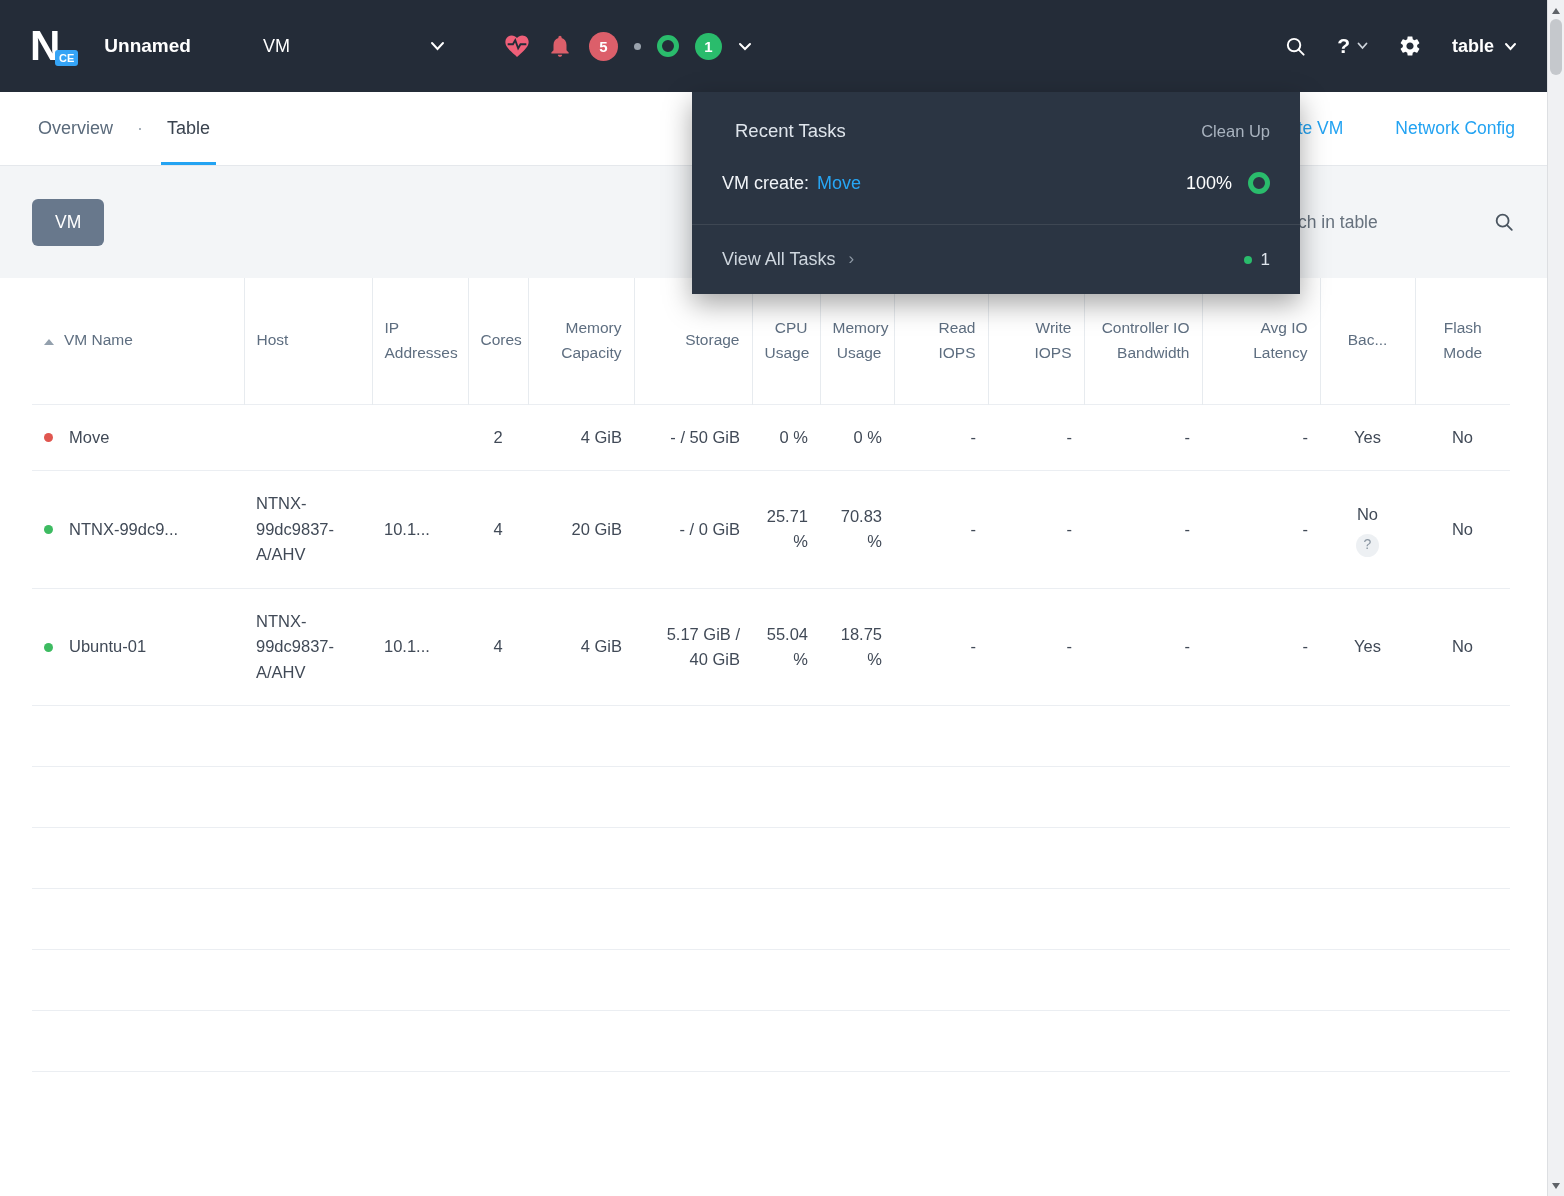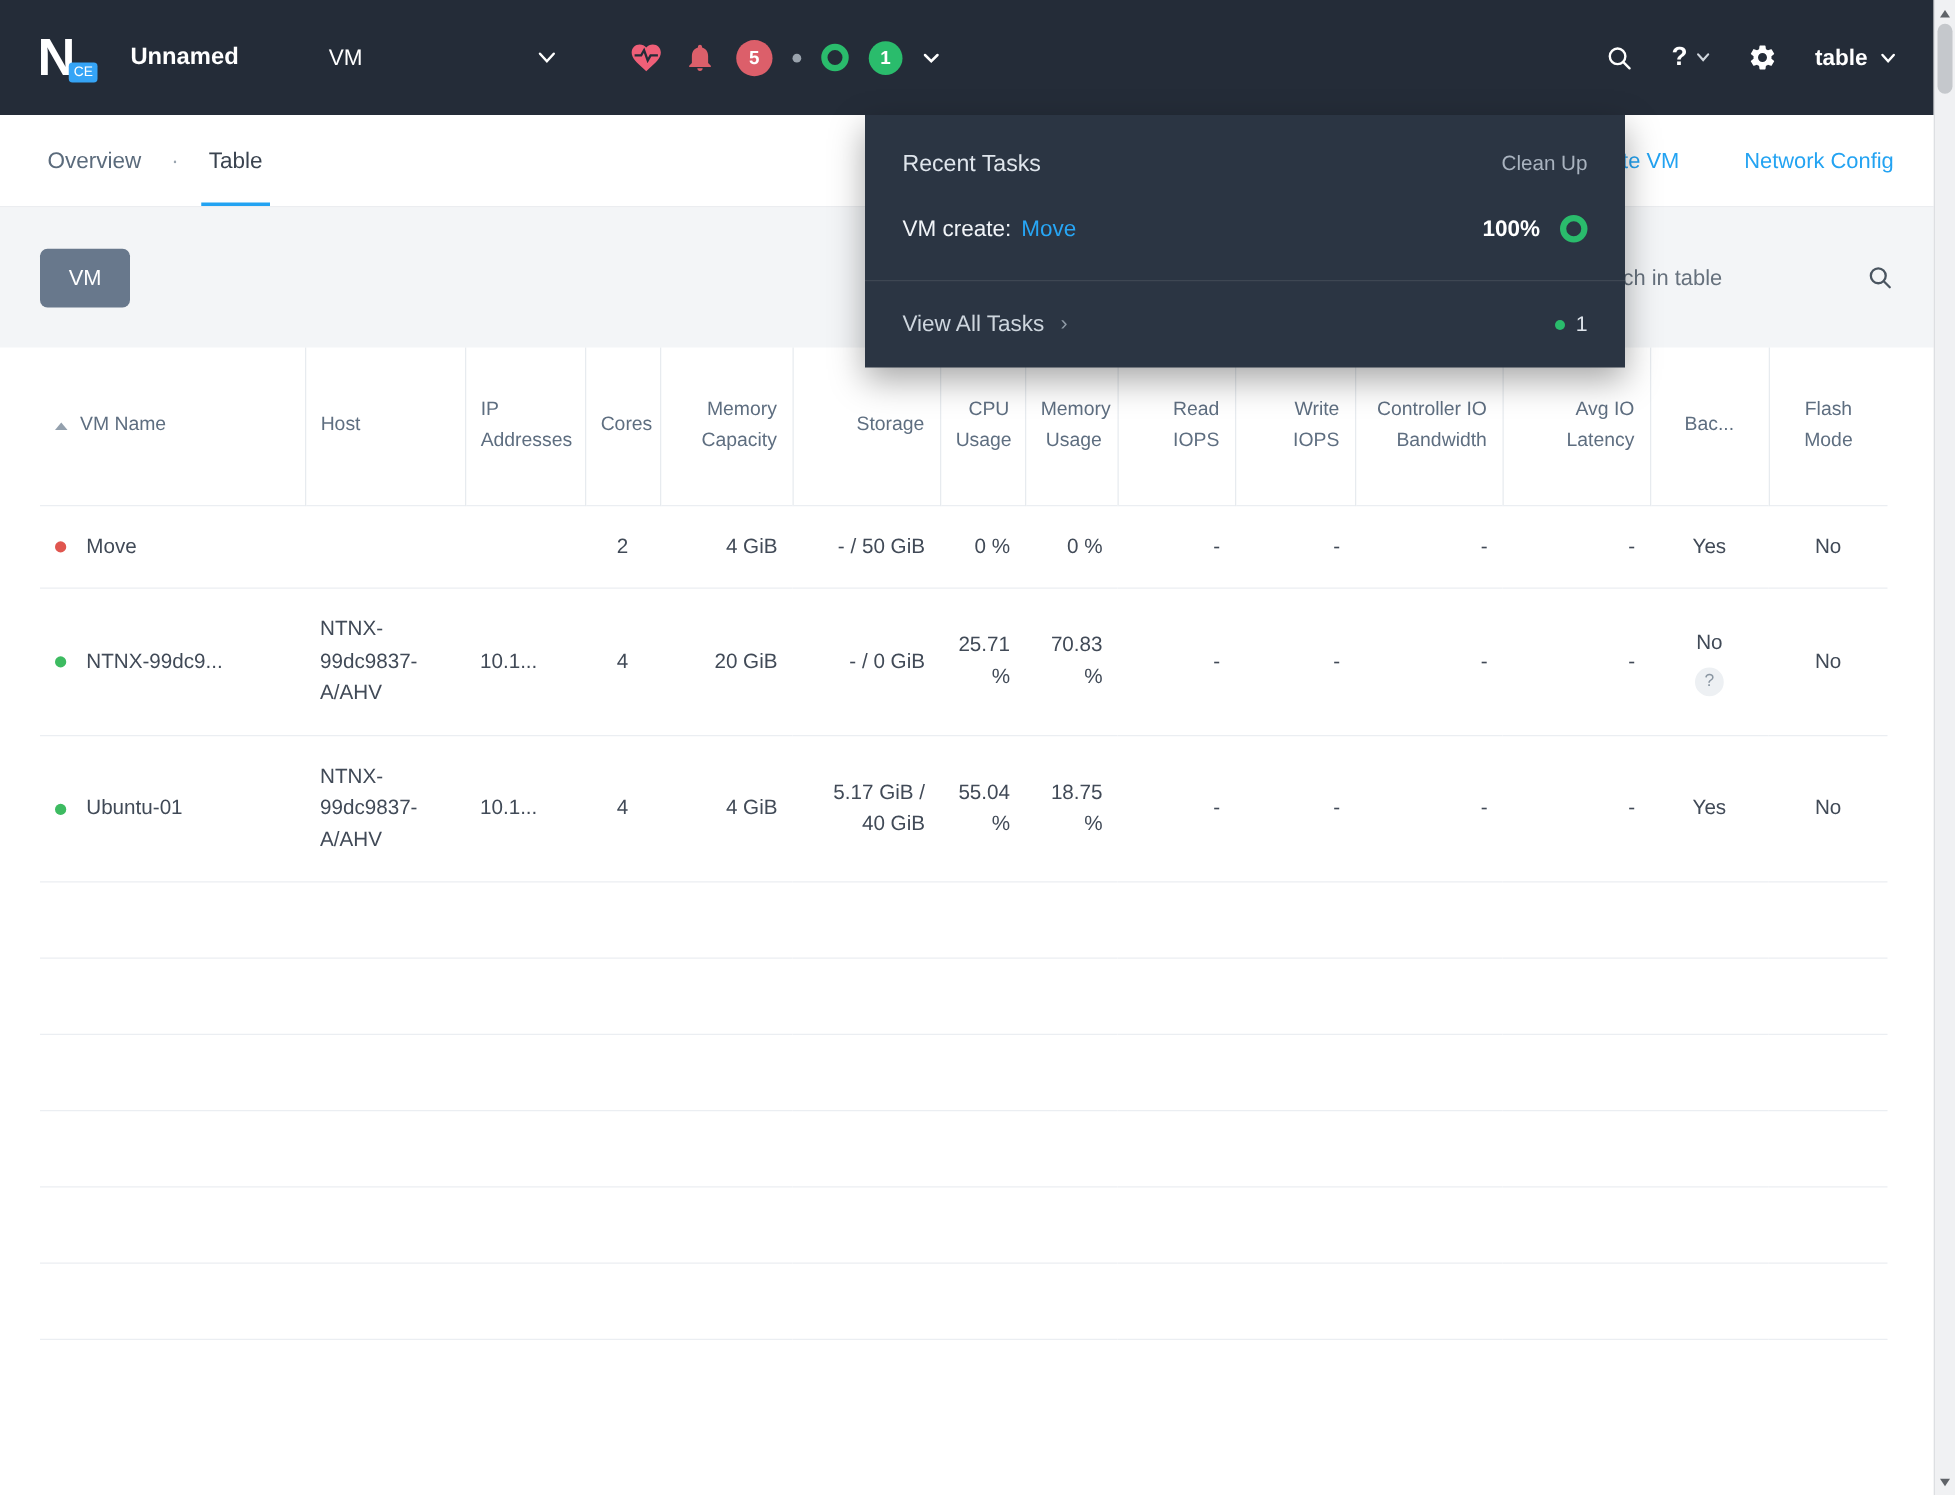--- a/index.html
+++ b/index.html
@@ -4,21 +4,21 @@
 <style>
   * { box-sizing: border-box; margin: 0; padding: 0; }
   html, body { width: 1564px; height: 1196px; overflow: hidden; }
   body { font-family: "Liberation Sans", sans-serif; background: #fff; position: relative; }
   .app { width: 1547px; }
 
   
   .top-bar { height: 92px; background: #242c38; display: flex; align-items: center; padding: 0 30px; color: #fff; }
   .logo { position: relative; margin-right: 46px; cursor: pointer; }
   .logo-n { font-size: 42px; font-weight: 700; color: #fff; letter-spacing: -2px; }
-  .logo-ce { position: absolute; right: -20px; bottom: 4px; background: #35a4f6; color: #fff; font-size: 11px; font-weight: 400; padding: 2px 4px; border-radius: 3px; }
+  .logo-ce { position: absolute; right: -20px; bottom: 4px; background: #35a4f6; color: #fff; font-size: 11px; font-weight: 700; padding: 2px 4px; border-radius: 3px; }
   .cluster-name { font-size: 19px; font-weight: 600; margin-right: 72px; }
   .entity-select { width: 182px; display: flex; align-items: center; justify-content: space-between; font-size: 18px; cursor: pointer; margin-right: 58px; }
   .hdr-icons { display: flex; align-items: center; gap: 16px; }
   .badge { border-radius: 50%; color: #fff; display: flex; align-items: center; justify-content: center; font-weight: 700; }
   .badge-alert { width: 29px; height: 29px; background: #dc5f6a; font-size: 15px; cursor: pointer; }
   .badge-task { width: 27px; height: 27px; background: #2abc6c; font-size: 15px; cursor: pointer; }
   .sep-dot { width: 7px; height: 7px; border-radius: 50%; background: #9aa3ad; }
   .ring { width: 22px; height: 22px; border: 5px solid #2abc6c; border-radius: 50%; cursor: pointer; }
   .hdr-right { margin-left: auto; display: flex; align-items: center; gap: 30px; }
   .help { font-size: 21px; font-weight: 700; display: flex; align-items: center; gap: 7px; cursor: pointer; }
@@ -51,27 +51,27 @@
   .dot { width: 9px; height: 9px; border-radius: 50%; flex: none; }
   .dot.red { background: #e0564f; } .dot.green { background: #3dbb61; }
   .sort-asc { display: inline-block; width: 0; height: 0; border-left: 5px solid transparent; border-right: 5px solid transparent; border-bottom: 6px solid #93a0ad; margin-right: 10px; cursor: pointer; }
   .backup-stack { display: flex; flex-direction: column; align-items: center; gap: 6px; }
   .q-badge { display: inline-flex; width: 23px; height: 23px; border-radius: 50%; background: #edf0f3; color: #8a96a2; font-size: 14px; align-items: center; justify-content: center; cursor: pointer; }
   tr.empty td { height: 61px; padding: 0; }
 
   
   .tasks-panel { position: absolute; left: 692px; top: 92px; width: 608px; background: #2b3543; box-shadow: 0 10px 26px rgba(0,0,0,.35); z-index: 50; }
   .tp-head { display: flex; justify-content: space-between; align-items: center; padding: 28px 30px 16px; }
-  .tp-title { font-size: 18.5px; color: #dfe5ec; }
+  .tp-title { font-size: 18.5px; color: #dfe5ec; margin-left: 13px; }
   .tp-clean { font-size: 16.5px; color: #a9b3bf; cursor: pointer; }
   .tp-task { display: flex; align-items: center; padding: 14px 30px 30px; }
   .tp-task-label { font-size: 18px; color: #f1f4f8; }
   .tp-task-link { font-size: 18px; color: #27a6f5; margin-left: 8px; cursor: pointer; }
   .tp-right { margin-left: auto; display: flex; align-items: center; gap: 16px; }
-  .tp-progress { font-size: 18px; font-weight: 700; color: #fff; }
+  .tp-progress { font-size: 18px; font-weight: 400; color: #fff; }
   .tp-divider { border-top: 1px solid rgba(255,255,255,.09); }
   .tp-foot { display: flex; align-items: center; padding: 24px 30px; }
   .tp-viewall { font-size: 18px; color: #ced6de; display: flex; align-items: flex-start; gap: 13px; cursor: pointer; }
   .tp-chevron { color: #8f9aa6; font-size: 17px; }
   .tp-count { margin-left: auto; display: flex; align-items: center; gap: 9px; color: #dfe5ec; font-size: 17px; }
   .tp-count-dot { width: 8px; height: 8px; border-radius: 50%; background: #2abc6c; }
 
   
   .scrollbar { position: absolute; top: 0; right: 0; width: 17px; height: 1196px; background: #f0f1f3; border-left: 1px solid #dddfe2; z-index: 100; }
   .sb-arrow { position: absolute; left: 0; width: 16px; height: 17px; display: flex; align-items: center; justify-content: center; cursor: pointer; }

